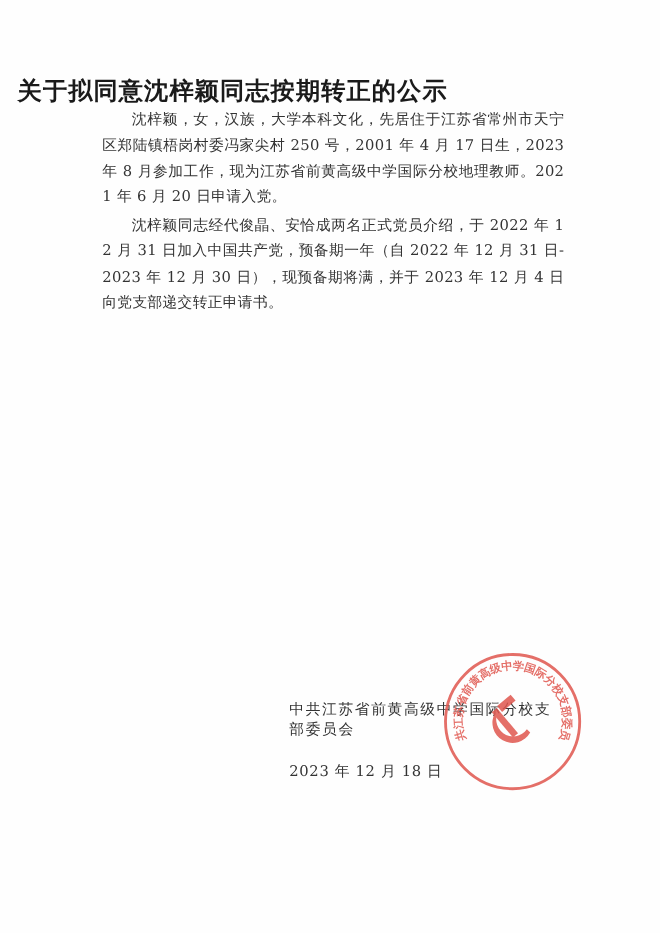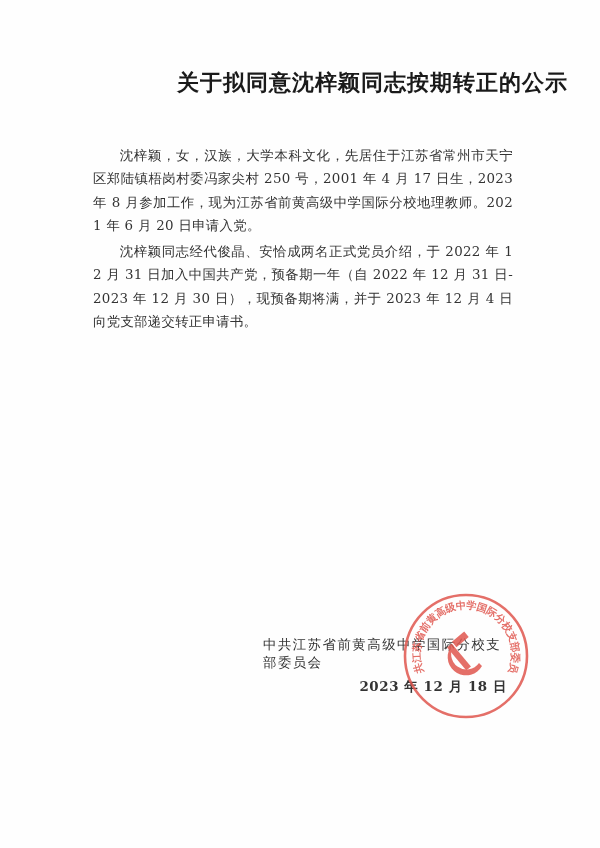--- a/index.html
+++ b/index.html
@@ -3,39 +3,39 @@
 <meta charset="utf-8">
 <style>
   html, body { margin: 0; padding: 0; background: #ffffff; }
   body {
     width: 600px; height: 848px; position: relative; overflow: hidden;
     font-family: "DejaVu Serif", "Liberation Serif", serif;
     color: #2a2a2a;
   }
   .page { position: absolute; left: 0; top: 0; width: 600px; height: 848px; background: #fefefe; }
   .title {
-    position: absolute; left: 4px; top: 68px; width: 564px; text-align: right;
+    position: absolute; left: 16px; top: 68px; width: 564px; text-align: left;
     font-family: "DejaVu Sans", "Liberation Sans", sans-serif;
     font-weight: bold; font-size: 22px; letter-spacing: 1px; color: #1a1a1a;
   }
   .body {
-    position: absolute; left: 93px; top: 98px; width: 420px; margin-top: 46px;
+    position: absolute; left: 93px; top: 98px; width: 420px;
   }
   .para {
     margin: 0; font-size: 13.4px; line-height: 23.3px; text-indent: 2em;
     text-align: justify; letter-spacing: 0.3px; color: #333;
     word-break: break-all;
   }
   .para + .para { margin-top: 3px; }
   .signature {
     position: absolute; left: 263px; top: 636px; width: 250px;
     font-size: 13.4px; color: #333; letter-spacing: 1.5px;
   }
   .sig-org { text-align: left; }
-  .sig-date { text-align: right; margin-top: 6px; padding-right: 6px; letter-spacing: 0.6px; font-weight: bold; }
+  .sig-date { text-align: left; margin-top: 20px; padding-right: 6px; letter-spacing: 0.6px; }
   .seal {
     position: absolute; left: 402px; top: 592px; width: 128px; height: 128px;
     opacity: 0.85; pointer-events: none;
   }
 </style>
 </head>
 <body>
 
 <div class="page">
 

